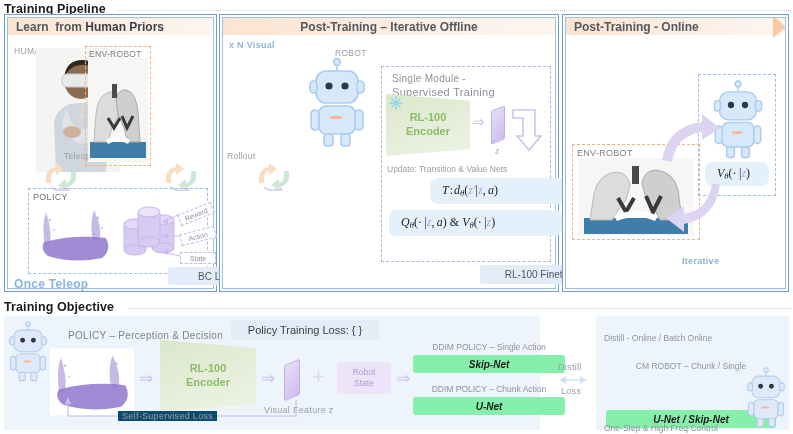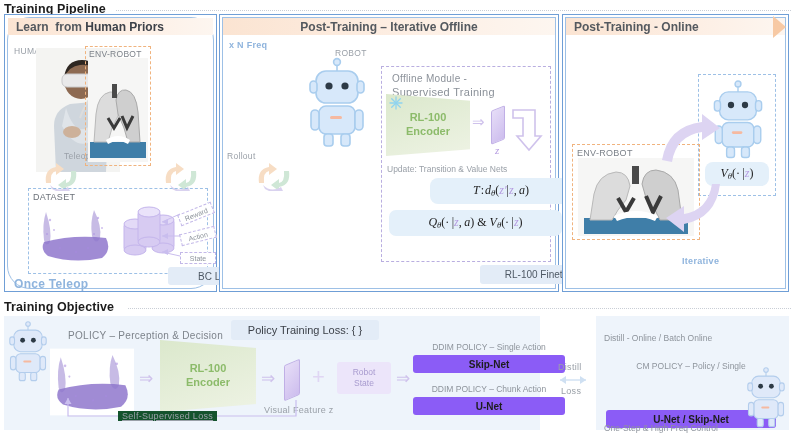--- a/index.html
+++ b/index.html
@@ -46,40 +46,40 @@
            display:flex;align-items:center;justify-content:center;
            color:#8cbb6a;font-size:11px;font-weight:bold;text-align:center;line-height:1.25;
            filter:drop-shadow(2px 3px 2px rgba(0,0,0,.16));}
 
   
   .zbar{background:linear-gradient(135deg,#e6ddf7,#cdbdee);
         transform:skewY(-22deg);border:1px solid #c0afe6;border-radius:2px;}
 
   
   .formula{background:#e4f0fa;border-radius:8px;display:flex;align-items:center;
-           justify-content:center;font-family:"Liberation Serif",serif;
-           font-size:12px;color:#1d1d1d;white-space:nowrap;}
+           justify-content:flex-start;font-family:"Liberation Serif",serif;
+           font-size:12px;color:#1d1d1d;white-space:nowrap;padding-left:12px;}
   .formula i{font-style:italic;}
   .vz{color:#b49ae0;font-style:italic;}
   .sub{font-size:.72em;vertical-align:-.25em;font-style:italic;}
   .open-arrow{color:#cfc2ec;font-size:15px;line-height:1;}
   .lightstripe{background:#eef4fb;}
   .objbox{background:#eaf3fb;border-radius:3px;display:flex;align-items:center;
           justify-content:center;font-size:8.5px;color:#8e949c;}
-  .objbox.bold{color:#1d1d1d;font-weight:bold;font-size:10px;background:#8b5cf6;}
+  .objbox.bold{color:#1d1d1d;font-weight:bold;font-size:10px;background:#86efac;font-style:italic;}
   .rot{font-size:7px;color:#8e949c;}
 </style>
 </head>
 <body>
 
 <div class="abs sec-title" style="left:4px;top:2px;">Training Pipeline</div>
 <div class="abs sec-rule" style="left:116px;top:10px;width:675px;"></div>
 
 <div class="abs stage" style="left:4px;top:14px;width:213px;height:278px;">
-  <div class="abs stage-inner" style="left:2px;top:2px;width:207px;height:272px;border-radius:23px;">
+  <div class="abs stage-inner" style="left:2px;top:2px;width:207px;height:272px;">
     <div class="banner" style="position:relative;">
       <span>Learn&nbsp; from <b style="color:#3c4149">Human Priors</b></span>
     </div>
 
     <div class="abs boxlabel grey" style="left:6px;top:28px;">HUMAN</div>
     <svg class="abs" style="left:28px;top:30px;" width="84" height="124" viewBox="0 0 84 124">
       <rect width="84" height="124" fill="#f4f4f2"></rect>
       <path d="M20 124 L18 78 Q18 62 34 56 L56 54 Q72 58 72 78 L70 124 Z" fill="#cfd6dd"></path>
       <path d="M30 60 Q40 92 56 76 L66 70 L70 78 L58 92 Q40 104 26 78 Z" fill="#dfe4e9"></path>
       <ellipse cx="45" cy="32" rx="17" ry="19" fill="#8d6a52"></ellipse>
@@ -112,21 +112,21 @@
       <path d="M18 82 q12 -8 24 0 l-2 4 q-10 -6 -20 0z" fill="#fff"></path>
     </svg>
 
     <svg class="abs" style="left:150px;top:143px;" width="46" height="30" viewBox="0 0 46 30">
       <path d="M8 22 Q6 8 18 6 L18 2 L26 8 L18 14 L18 10 Q12 11 13 22 Z" fill="#f7ddc4"></path>
       <path d="M38 10 Q40 24 28 26 L28 30 L20 24 L28 18 L28 22 Q34 21 33 10 Z" fill="#cfe7d6"></path>
       <path d="M12 24 Q20 32 30 26 L32 30 L22 32 L14 28 Z" fill="#d9d2ef"></path>
     </svg>
 
     <div class="abs dash-blue" style="left:20px;top:170px;width:180px;height:86px;">
-      <div class="boxlabel" style="position:absolute;left:4px;top:3px;font-size:9px;color:#6c727a;">DATASET</div>
+      <div class="boxlabel" style="position:absolute;left:4px;top:3px;font-size:9px;color:#6c727a;">POLICY</div>
     </div>
 
     <svg class="abs" style="left:28px;top:186px;" width="78" height="62" viewBox="0 0 78 62">
       <rect width="78" height="62" fill="#fff"></rect>
       <g fill="#7b5fc4" opacity=".85">
         <path d="M10 8 q6 18 4 30 q-4 6 -6 -2 q-2 -16 2 -28z" opacity=".5"></path>
         <path d="M58 6 q8 16 6 28 q-4 8 -8 -2 q-2 -14 2 -26z" opacity=".5"></path>
         <path d="M8 38 q30 -8 62 -4 q6 12 -4 20 q-28 6 -54 -2 q-8 -6 -4 -14z" opacity=".85"></path>
       </g>
       <g fill="#a88ae0" opacity=".55">
@@ -181,21 +181,21 @@
     <div class="abs boxlabel blue" style="left:6px;top:259px;font-size:12px;font-weight:bold;">Once Teleop</div>
   </div>
 </div>
 <div class="abs pill" style="left:168px;top:267px;width:98px;height:18px;">BC Loss</div>
 
 <div class="abs stage" style="left:219px;top:14px;width:340px;height:278px;">
   <div class="abs stage-inner" style="left:2px;top:2px;width:334px;height:272px;">
     <div class="banner center" style="position:relative;">
       <span>Post-Training – Iterative Offline</span>
     </div>
-    <div class="abs boxlabel blue" style="left:6px;top:22px;font-size:9px;font-weight:bold;">x N Freq</div>
+    <div class="abs boxlabel blue" style="left:6px;top:22px;font-size:9px;font-weight:bold;">x N Visual</div>
 
     <div class="abs boxlabel grey" style="left:4px;top:133px;">Rollout</div>
 
     <div class="abs boxlabel grey" style="left:112px;top:30px;">ROBOT</div>
     <svg class="abs" style="left:82px;top:38px;" width="64" height="92" viewBox="0 0 64 92">
       <g fill="#d7e8fa" stroke="#a9cdee" stroke-width="1.6">
         <circle cx="32" cy="6" r="3.4"></circle>
           <line x1="32" y1="9" x2="32" y2="15"></line>
         <rect x="11" y="15" width="42" height="32" rx="10"></rect>
         <rect x="14" y="50" width="36" height="28" rx="7"></rect>
@@ -210,21 +210,21 @@
         <circle cx="40" cy="30" r="3.6" fill="#2d3a46"></circle>
       <rect x="25" y="60" width="12" height="3" rx="1.5" fill="#f6b9a0"></rect>
     </svg>
     <svg class="abs" style="left:28px;top:143px;" width="46" height="30" viewBox="0 0 46 30">
       <path d="M8 22 Q6 8 18 6 L18 2 L26 8 L18 14 L18 10 Q12 11 13 22 Z" fill="#f7ddc4"></path>
       <path d="M38 10 Q40 24 28 26 L28 30 L20 24 L28 18 L28 22 Q34 21 33 10 Z" fill="#cfe7d6"></path>
       <path d="M12 24 Q20 32 30 26 L32 30 L22 32 L14 28 Z" fill="#d9d2ef"></path>
     </svg>
 
     <div class="abs dash-purple" style="left:158px;top:48px;width:170px;height:196px;background:#fff;">
-      <div class="boxlabel" style="position:absolute;left:10px;top:6px;font-size:10px;color:#8b9199;">Offline Module -</div>
+      <div class="boxlabel" style="position:absolute;left:10px;top:6px;font-size:10px;color:#8b9199;">Single Module -</div>
       <div class="boxlabel" style="position:absolute;left:10px;top:19px;font-size:11px;color:#8b9199;">Supervised Training</div>
     </div>
 
     <div class="abs encoder" style="left:163px;top:76px;width:84px;height:62px;">
       <div>
         <div>RL-100</div>
         <div>Encoder</div>
       </div>
     </div>
     <svg class="abs" style="left:166px;top:78px;" width="14" height="14" viewBox="0 0 14 14">
@@ -368,37 +368,37 @@
 <div class="abs objbox" style="left:337px;top:362px;width:54px;height:32px;background:#ece5fa;color:#a89bcf;flex-direction:column;line-height:1.25;">
   <span>Robot</span>
   <span>State</span>
 </div>
 <div class="abs open-arrow" style="left:396px;top:370px;font-size:17px;">⇒</div>
 
 <svg class="abs" style="left:60px;top:398px;" width="240" height="26" viewBox="0 0 240 26">
   <path d="M8 0 L8 18 L236 18 L236 2" fill="none" stroke="#c9bdee" stroke-width="1.2"></path>
   <path d="M8 0 l-3.5 6 l7 0z" fill="#c9bdee"></path>
 </svg>
-<div class="abs boxlabel grey" style="left:118px;top:411px;font-size:9px;background:#14532d;padding:0 4px;text-decoration:underline;">Self-Supervised Loss</div>
+<div class="abs boxlabel grey" style="left:118px;top:411px;font-size:9px;background:#0c4a6e;padding:0 4px;">Self-Supervised Loss</div>
 
 <div class="abs objbox" style="left:413px;top:339px;width:152px;height:16px;background:transparent;">DDIM POLICY – Single Action</div>
 <div class="abs objbox bold" style="left:413px;top:355px;width:152px;height:18px;">Skip-Net</div>
 <div class="abs objbox" style="left:413px;top:381px;width:152px;height:16px;background:transparent;">DDIM POLICY – Chunk Action</div>
 <div class="abs objbox bold" style="left:413px;top:397px;width:152px;height:18px;text-align:center;">U-Net</div>
 
 <div class="abs boxlabel grey" style="left:558px;top:362px;font-size:9px;">Distill</div>
 <svg class="abs" style="left:554px;top:374px;" width="38" height="12" viewBox="0 0 38 12">
   <line x1="6" y1="6" x2="32" y2="6" stroke="#cfe0f2" stroke-width="1.4"></line>
   <path d="M6 6 l6 -4 l0 8z" fill="#cfe0f2"></path>
     <path d="M32 6 l-6 -4 l0 8z" fill="#cfe0f2"></path>
 </svg>
 <div class="abs boxlabel grey" style="left:561px;top:386px;font-size:9px;">Loss</div>
 
 <div class="abs objbox" style="left:600px;top:330px;width:180px;height:16px;background:transparent;justify-content:flex-start;padding-left:4px;">Distill - Online / Batch Online</div>
-<div class="abs objbox" style="left:606px;top:358px;width:170px;height:16px;background:transparent;">CM POLICY – Policy / Single</div>
+<div class="abs objbox" style="left:606px;top:358px;width:170px;height:16px;background:transparent;">CM ROBOT – Chunk / Single</div>
 <div class="abs objbox bold" style="left:606px;top:374px;width:170px;height:18px;margin-top:36px;">U-Net / Skip-Net</div>
 <div class="abs objbox" style="left:600px;top:420px;width:180px;height:16px;background:transparent;justify-content:flex-start;padding-left:4px;">One-Step &amp; High Freq Control</div>
 
 <svg class="abs" style="left:744px;top:366px;" width="44" height="62" viewBox="0 0 64 92">
   <g fill="#dfe9f9" stroke="#b3cdec" stroke-width="1.6">
     <circle cx="32" cy="6" r="3.4"></circle>
       <line x1="32" y1="9" x2="32" y2="15"></line>
     <rect x="11" y="15" width="42" height="32" rx="10"></rect>
     <rect x="14" y="50" width="36" height="28" rx="7"></rect>
     <rect x="5" y="25" width="7" height="12" rx="3.5"></rect>

